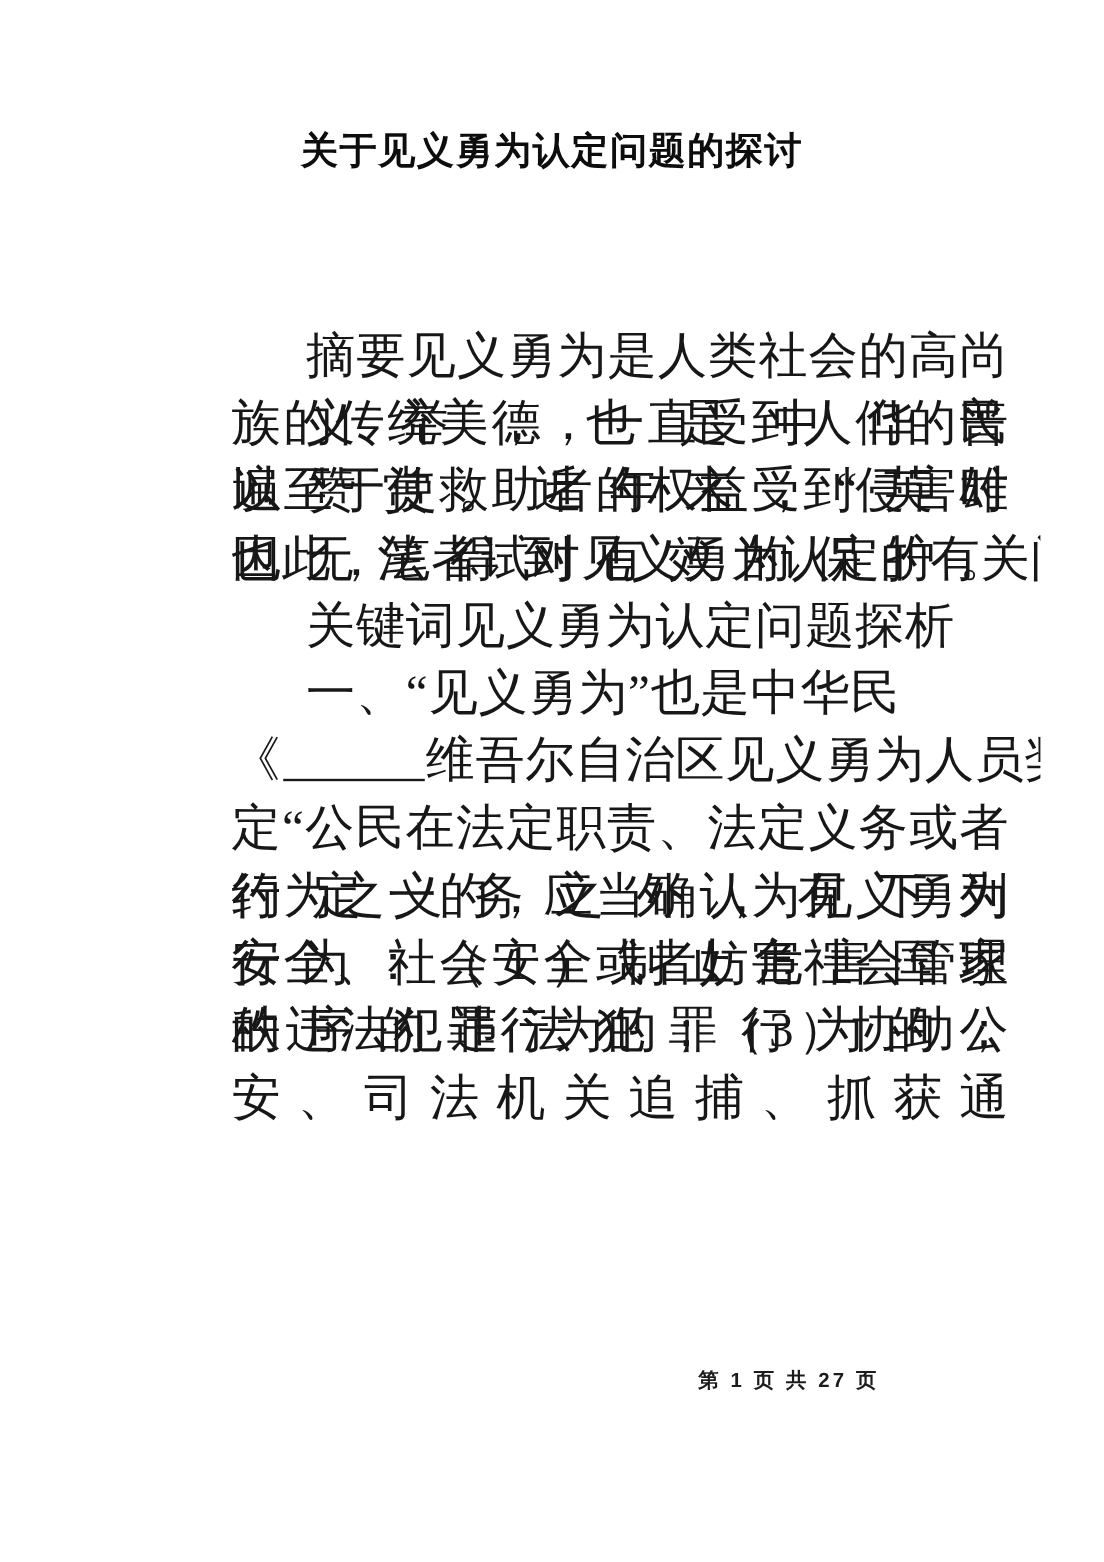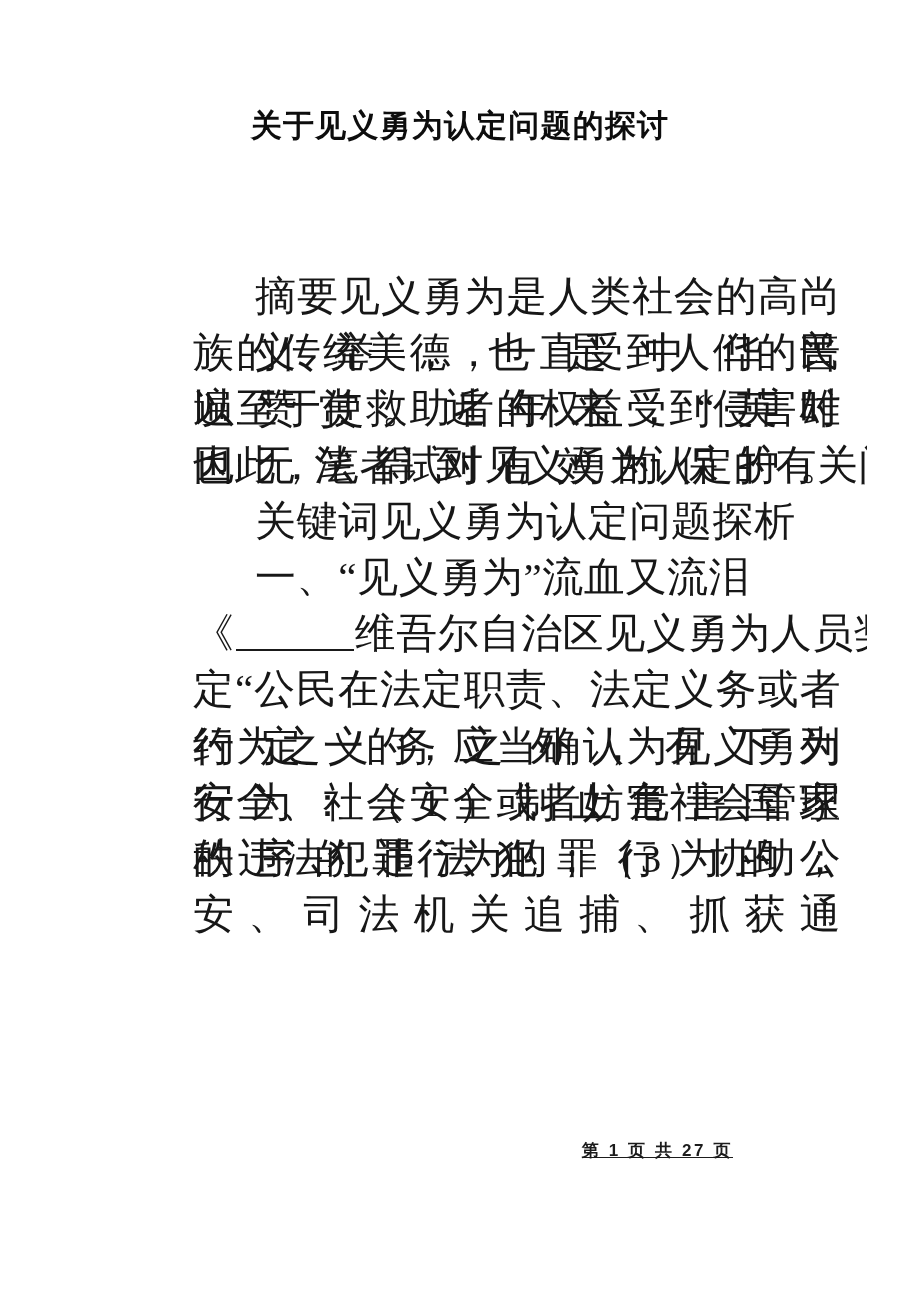--- a/index.html
+++ b/index.html
@@ -69,39 +69,38 @@
     top: 1139px;
     left: 0;
     right: 134px;
     text-align: right;
     font-size: 17px;
     font-weight: 700;
     letter-spacing: 2.6px;
     color: #1c1c1c;
     font-family: "Liberation Sans", sans-serif;
     white-space: nowrap;
-    text-decoration: underline;
   }
 </style>
 </head>
 <body>
 
 <div class="page">
 
   <div class="doc-title">关于见义勇为认定问题的探讨</div>
 
   <div class="body-block">
 
     <div class="para-line indent-2 justify">摘要见义勇为是人类社会的高尚义举，也是中华民</div>
     <div class="para-line justify">族的传统美德，一直受到人们的普遍赞赏。近年来，“英雄</div>
     <div class="para-line justify">以至于使救助者的权益受到侵害时也无法得到有效的保护。</div>
     <div class="para-line">因此，笔者试对见义勇为认定的有关问题进行探讨。</div>
 
     <div class="para-line indent-2">关键词见义勇为认定问题探析</div>
-    <div class="para-line indent-2">一、“见义勇为”流血又流泪</div>
+    <div class="para-line indent-2">一、“见义勇为”也是中华民</div>
 
 
     <div class="para-line"><span>《</span><span class="blank-rule"></span><span>维吾尔自治区见义勇为人员奖励和保护办法》规</span></div>
 
     <div class="para-line justify">定“公民在法定职责、法定义务或者约定义务之外，有下列</div>
     <div class="para-line justify">行为之一的，应当确认为见义勇为行为：（1）制止危害国家</div>
     <div class="para-line justify">安全、社会安全或者妨害社会管理秩序的违法犯罪行为的；</div>
     <div class="para-line justify">的违法犯罪行为的；（3）协助公安、司法机关追捕、抓获通</div>
 
   </div>

